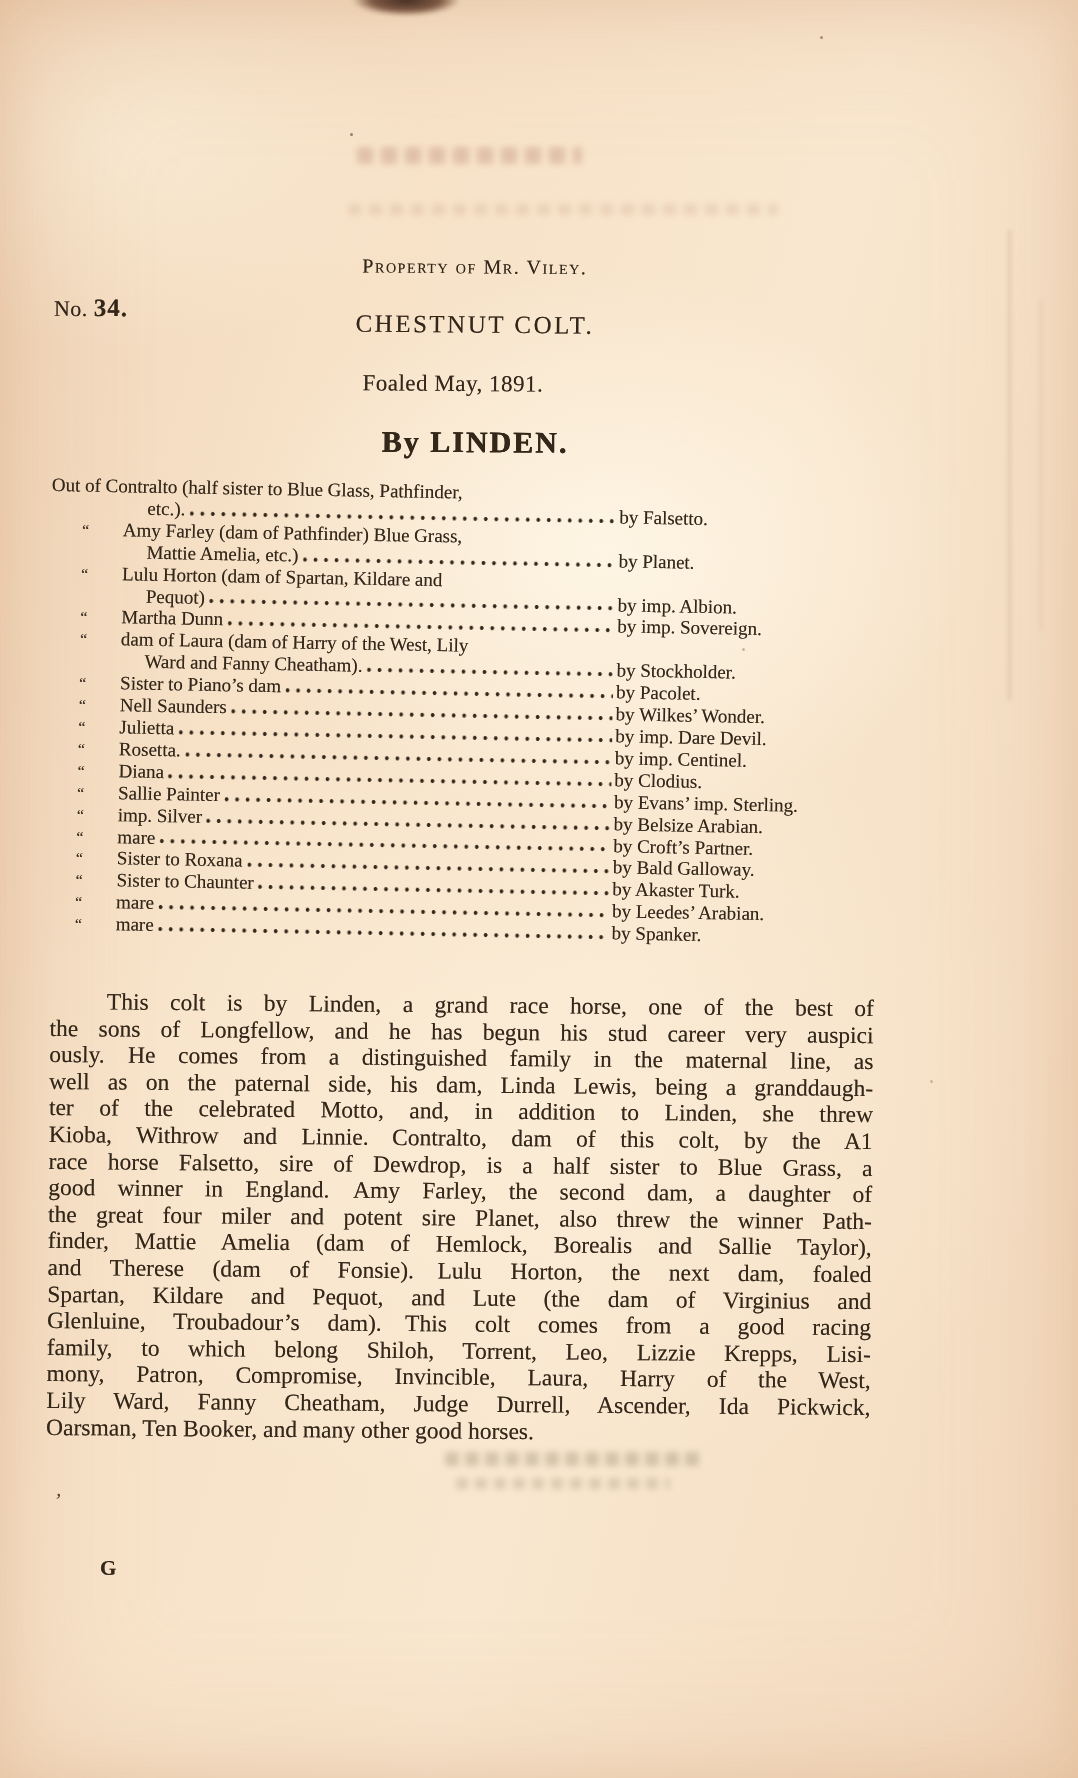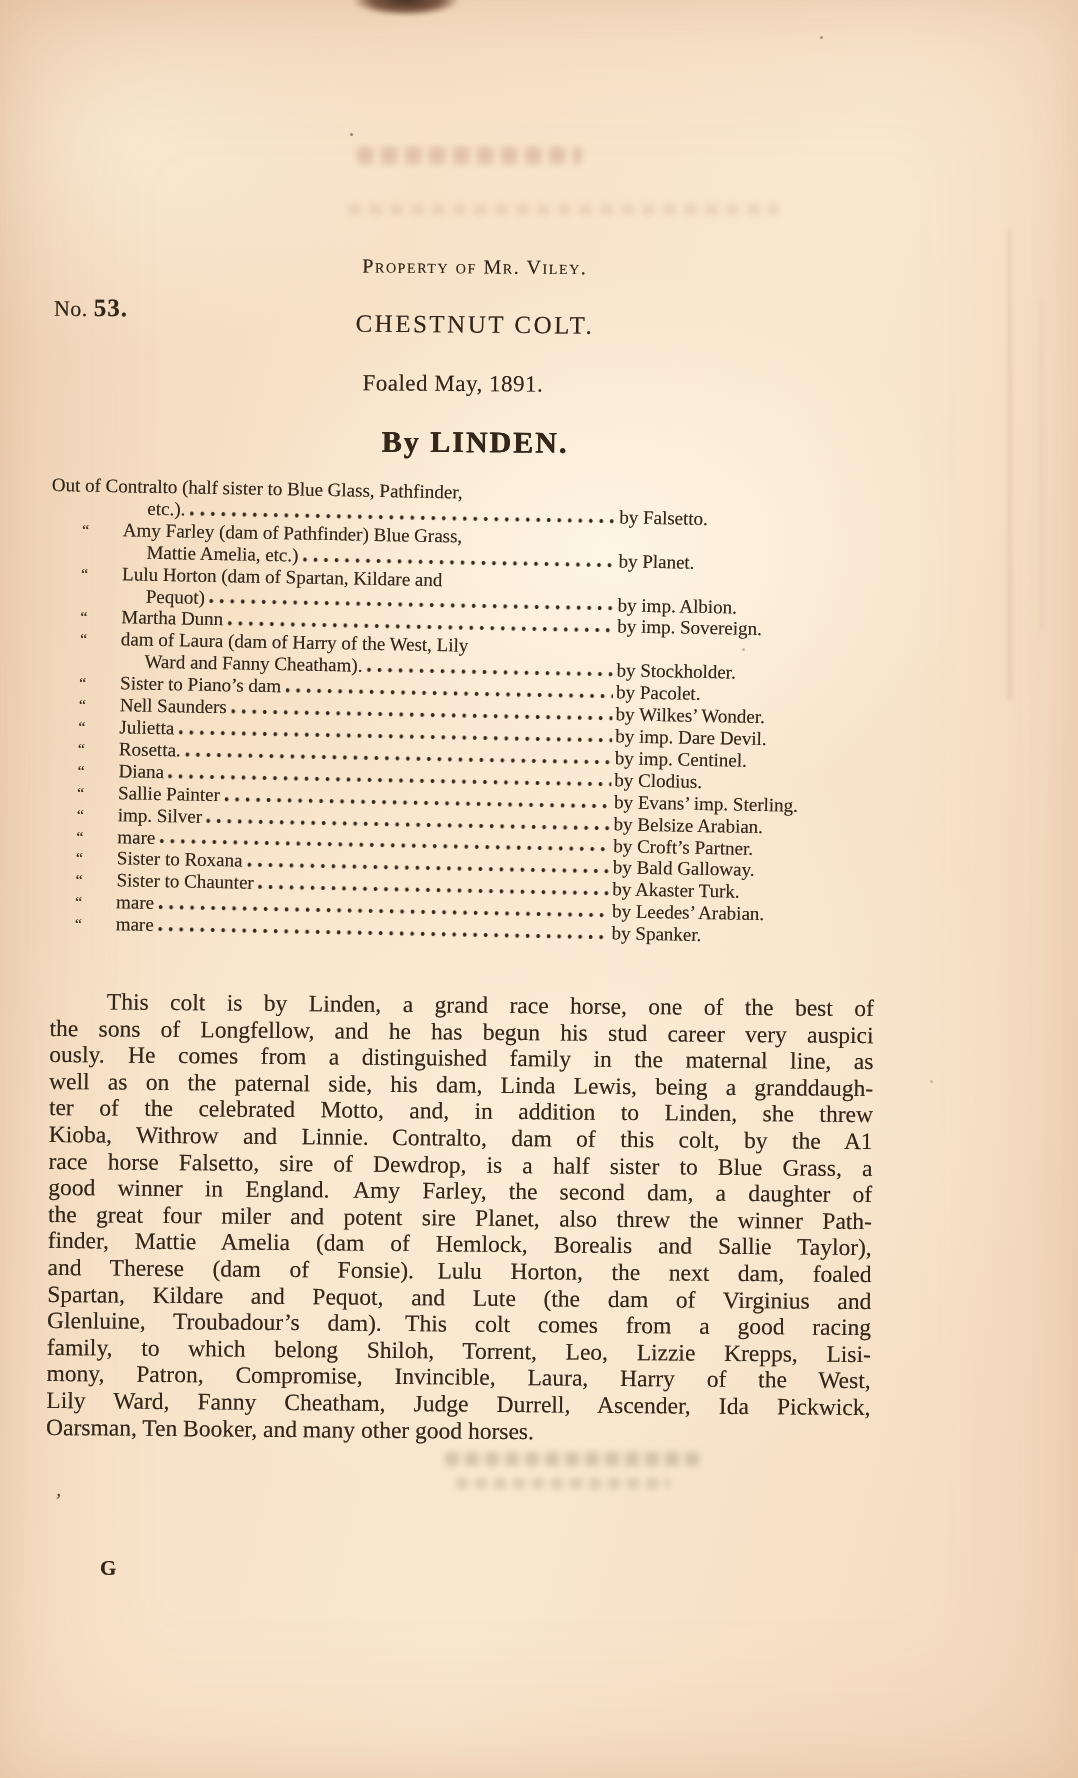--- a/index.html
+++ b/index.html
@@ -95,21 +95,21 @@
   <div class="streak streak-b"></div>
   <div class="speck sp1"></div>
   <div class="speck sp2"></div>
   <div class="speck sp3"></div>
   <div class="speck sp4"></div>
   <div class="comma-mark">‚</div>
 
   <div class="property ink">Property of Mr. Viley.</div>
   <div class="lot ink">
     <span>No.</span>
-    <span class="num">53.</span>
+    <span class="num">34.</span>
   </div>
   <div class="title ink">CHESTNUT COLT.</div>
   <div class="foaled ink">Foaled May, 1891.</div>
   <div class="byline ink">By LINDEN.</div>
 
   <div class="pedigree ink" id="pedigree-rows">
     <div class="row first wrapped">
 
       <div class="nline">Out of Contralto (half sister to Blue Glass, Pathfinder,</div>
       <div class="fline">

